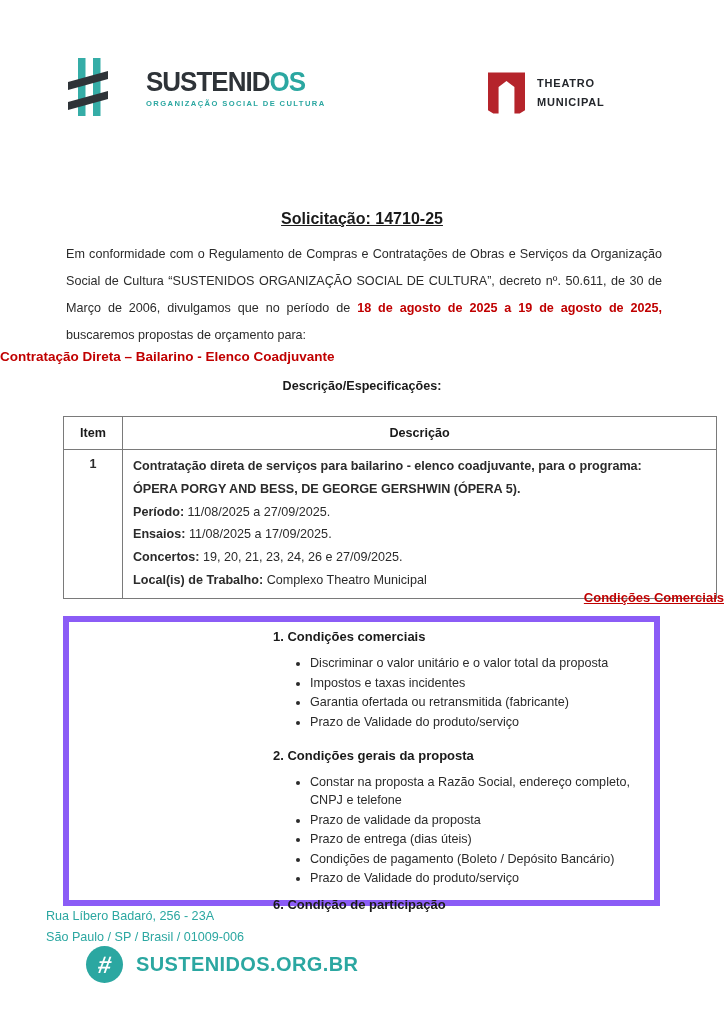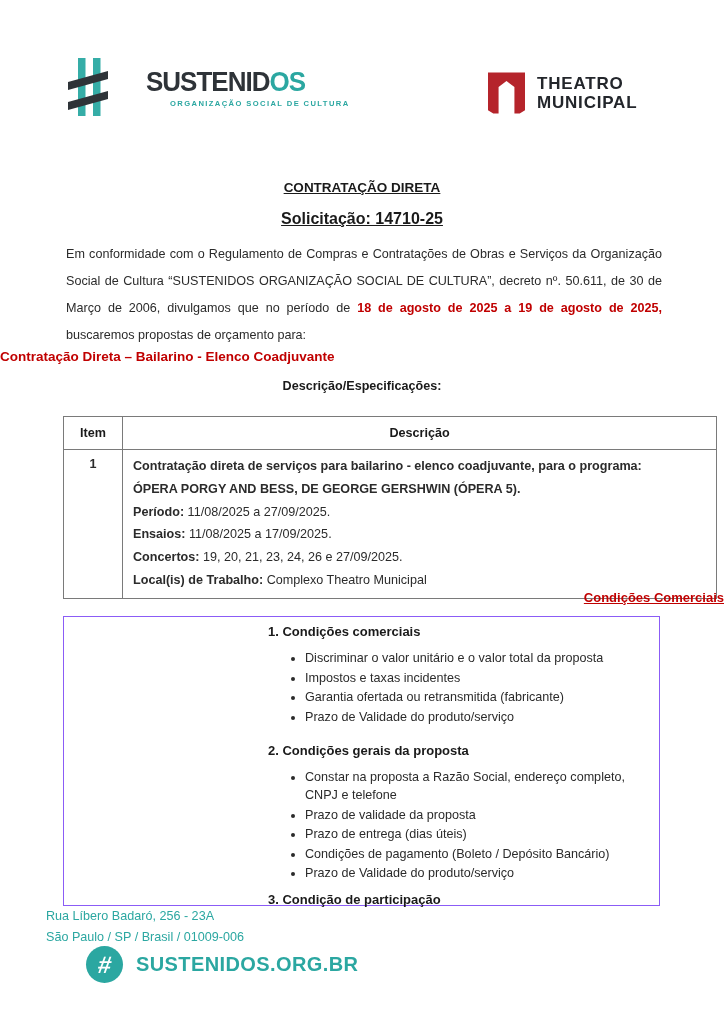--- a/index.html
+++ b/index.html
@@ -8,24 +8,24 @@
     position:relative; width:724px; height:1024px; margin:0 auto;
     background:#ffffff; overflow:hidden;
     font-family:"Liberation Sans", sans-serif; color:#2b2b2b;
   }
   
   .logo-sustenidos { position:absolute; left:66px; top:56px; display:flex; align-items:center;gap:28px; }
   .hash-svg { width:44px; height:62px; margin-right:8px; }
   .logo-words { display:flex; flex-direction:column; }
   .logo-word { font-size:26px; font-weight:700; letter-spacing:-1px; color:#2e3338; transform:scaleY(1.05); line-height:30px; }
   .logo-word .teal { color:#2ba7a1; }
-  .logo-tagline { font-size:7.6px; font-weight:700; letter-spacing:1.4px; color:#2ba7a1; margin-top:2px;margin-left:24px; }
+  .logo-tagline { font-size:7.6px; font-weight:700; letter-spacing:1.4px; color:#2ba7a1; margin-top:2px; }
   .logo-theatro { position:absolute; left:488px; top:70px; display:flex; align-items:center; }
   .arch-svg { width:37px; height:46px; margin-right:12px; }
-  .theatro-text { font-size:17px; font-weight:700; letter-spacing:0.8px; color:#23262b; line-height:19px; }
+  .theatro-text { font-size:11px; font-weight:700; letter-spacing:0.8px; color:#23262b; line-height:19px; }
   
   .doc-title { position:absolute; top:180px; left:0; width:100%; text-align:center;
     font-size:13.5px; font-weight:700; text-decoration:underline; color:#1a1a1a; }
   .doc-subtitle { position:absolute; top:210px; left:0; width:100%; text-align:center;
     font-size:16px; font-weight:700; text-decoration:underline; color:#1a1a1a; }
   
   .intro { position:absolute; top:241px; left:66px; width:596px;
     font-size:12.6px; line-height:27px; text-align:justify; color:#2b2b2b; }
   .red-bold { color:#c00000; font-weight:700; }
   
@@ -39,21 +39,21 @@
   .desc-table th, .desc-table td { border:1px solid #7a7a7a; }
   .desc-table th { height:33px; font-weight:700; text-align:center; color:#1a1a1a; }
   .th-item { width:59px; }
   .item-cell { text-align:center; vertical-align:top; padding-top:7px; font-weight:700; }
   .desc-cell { padding:5px 10px 6px 10px; line-height:22.8px; }
   .desc-line .b { font-weight:700; }
   
   .cc-heading { position:absolute; top:590px; left:0; width:100%; text-align:right;
     font-size:13px; font-weight:700; color:#c00000; text-decoration:underline; }
   .cc-box { position:absolute; top:616px; left:63px; width:597px; height:290px;
-    border:1px solid #8b5cf6; }
+    border:6px solid #8b5cf6; }
   .cc-content { padding:7px 6px 0 204px; font-size:12.6px; color:#2b2b2b; }
   .cc-sec-title { font-size:13px; font-weight:700; color:#1a1a1a; }
   .cc-content ul { margin:11px 0 0 0; padding-left:37px; }
   .cc-content li { line-height:17.6px; margin-bottom:2px; }
   .mt-sec2 { margin-top:17px; }
   .mt-sec3 { margin-top:9px; }
   
   .footer-address { position:absolute; left:46px; top:906px;
     font-size:12.6px; line-height:20.5px; color:#2ba7a1; }
   .footer-brand { position:absolute; left:86px; top:946px; display:flex; align-items:center; }
@@ -83,21 +83,20 @@
   <div class="logo-theatro">
     <svg class="arch-svg" viewBox="0 0 56 62">
       <path d="M0,0 L56,0 L56,57 L48,62 L40,62 L40,22 L28,13 L16,22 L16,62 L8,62 L0,57 Z" fill="#b5242b"></path>
     </svg>
     <div class="theatro-text">
       <div>THEATRO</div>
       <div>MUNICIPAL</div>
     </div>
   </div>
 
-  <div class="doc-title">CONTRATAÇÃO DIRETA</div>
   <div class="doc-subtitle">Solicitação: 14710-25</div>
 
   <p class="intro"><span>Em conformidade com o Regulamento de Compras e Contratações de Obras e Serviços da Organização Social de Cultura “SUSTENIDOS ORGANIZAÇÃO SOCIAL DE CULTURA”, decreto nº. 50.611, de 30 de Março de 2006, divulgamos que no período de </span><span class="red-bold">18 de agosto de 2025 a 19 de agosto de 2025,</span><span> buscaremos propostas de orçamento para:</span></p>
 
   <div class="section-heading">Contratação Direta – Bailarino - Elenco Coadjuvante</div>
   <div class="spec-heading">Descrição/Especificações:</div>
 
   <table class="desc-table">
     <thead>
       <tr>
@@ -131,21 +130,21 @@
         <li>Prazo de Validade do produto/serviço</li>
       </ul>
       <div class="cc-sec-title mt-sec2">2. Condições gerais da proposta</div>
       <ul>
         <li>Constar na proposta a Razão Social, endereço completo, CNPJ e telefone</li>
         <li>Prazo de validade da proposta</li>
         <li>Prazo de entrega (dias úteis)</li>
         <li>Condições de pagamento (Boleto / Depósito Bancário)</li>
         <li>Prazo de Validade do produto/serviço</li>
       </ul>
-      <div class="cc-sec-title mt-sec3">3. Condição de participação</div>
+      <div class="cc-sec-title mt-sec3">6. Condição de participação</div>
     </div>
   </div>
 
   <div class="footer-address">
     <div>Rua Líbero Badaró, 256  - 23A</div>
     <div>São Paulo / SP / Brasil / 01009-006</div>
   </div>
   <div class="footer-brand">
     <div class="hash-circle">
         <span>#</span>

